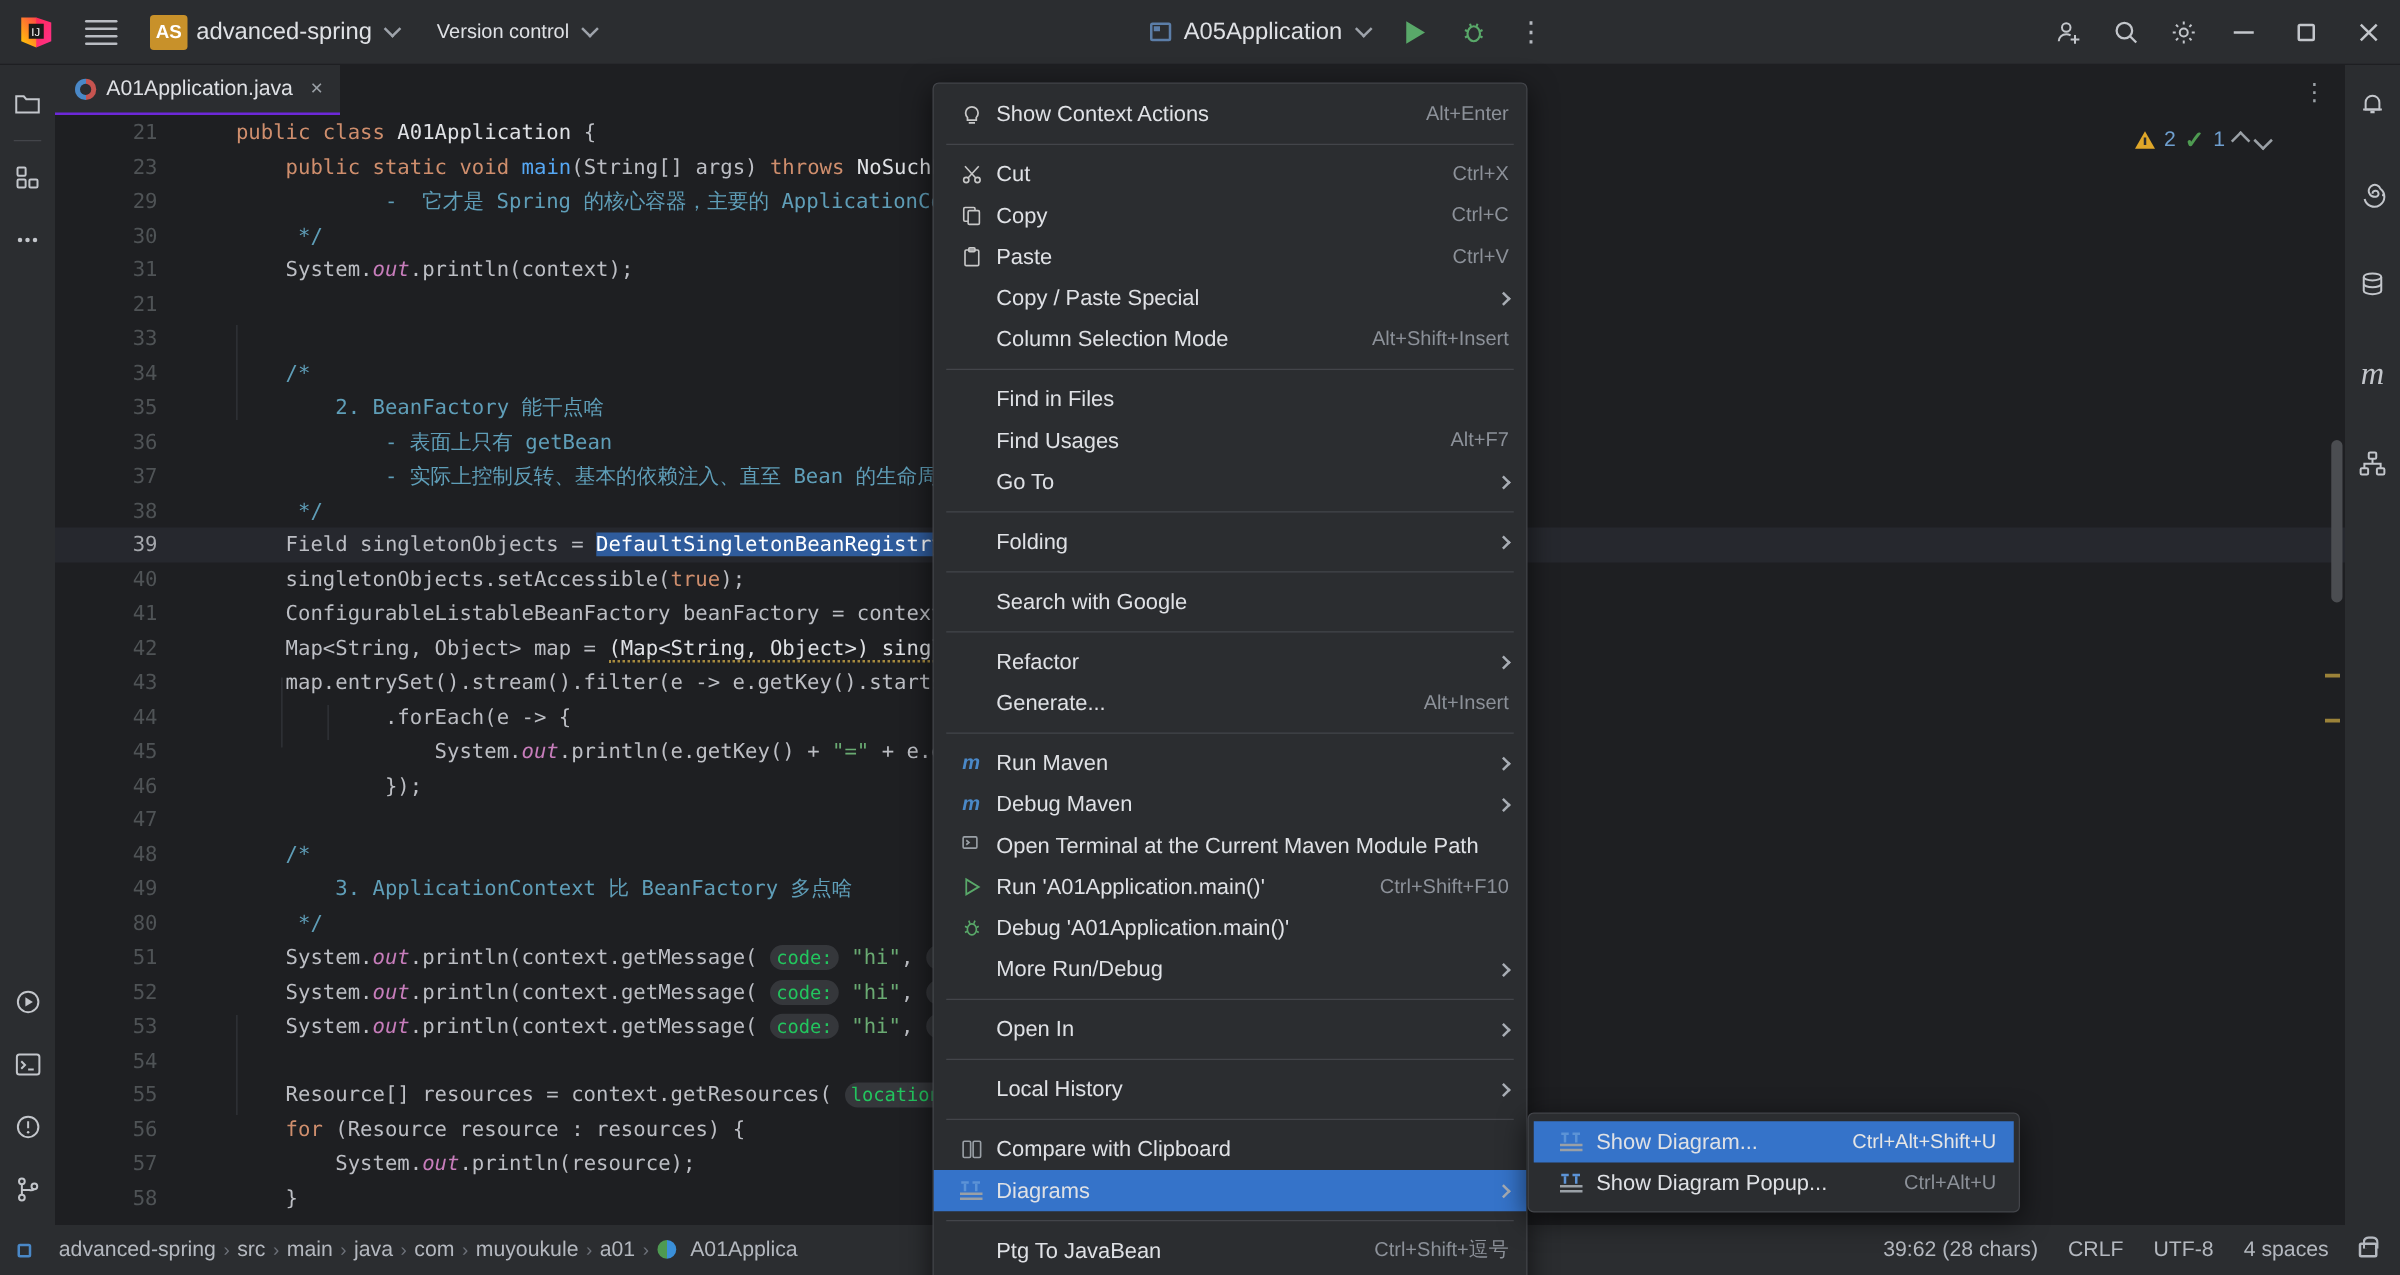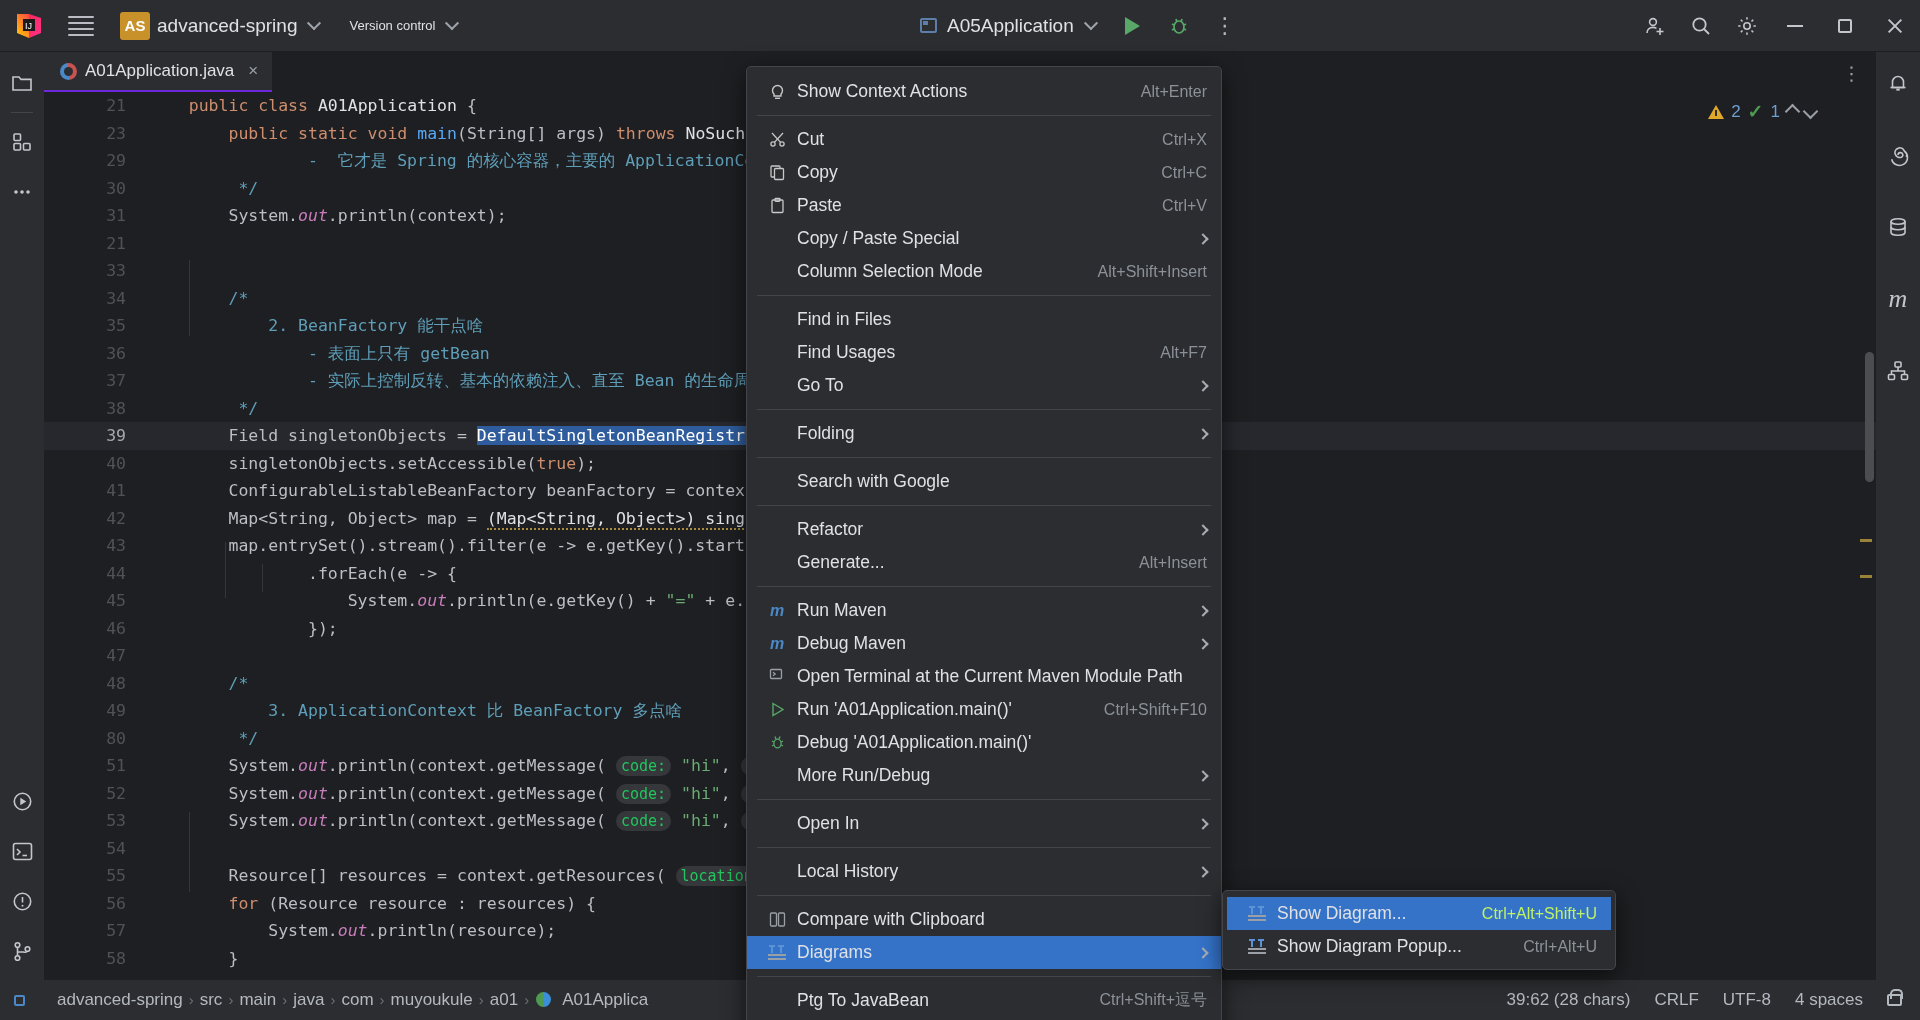--- a/index.html
+++ b/index.html
@@ -24,21 +24,21 @@
   .tb-burger i { display: block; height: 2px; background: #b9bcc2; border-radius: 1px; }
   .proj-badge {
     width: 30px; height: 28px; background: #c8912a; color: #ffffff;
     font-size: 15px; font-weight: 600; display: flex; align-items: center;
     justify-content: center; border-radius: 3px; margin-left: 26px;
   }
   .proj-name { font-size: 19px; color: #dfe1e5; margin-left: 7px; }
   .chev { display:inline-block; width: 10px; height: 10px;
     border-right: 2px solid #9ea3ab; border-bottom: 2px solid #9ea3ab;
     transform: rotate(45deg) translate(-2px,-2px); margin-left: 12px; }
-  .vcs { font-size: 13px; color: #dfe1e5; margin-left: 30px; }
+  .vcs { font-size: 16px; color: #dfe1e5; margin-left: 30px; }
   .tb-center {
     position: absolute; left: 50%; transform: translateX(-40px);
     display: flex; align-items: center;
   }
   .run-cfg-icon {
     width: 17px; height: 15px; border: 2px solid #5c7ea8; border-radius: 2px;
     position: relative; margin-right: 10px;
   }
   .run-cfg-icon::before { content:""; position:absolute; left:1px; top:1px;
     width:5px; height:4px; background:#5c7ea8; }
@@ -137,21 +137,21 @@
     background: #2b2d30; border: 1px solid #43454a; border-radius: 5px;
     box-shadow: 0 6px 22px rgba(0,0,0,.6); padding: 8px 0; z-index: 50;
   }
   .mi { height: 33px; display:flex; align-items:center; padding: 0 14px 0 18px;
     font-size: 17.5px; color:#dfe1e5; cursor:pointer; position:relative; }
   .mi.sel { background: #3573c9; }
   .mi-ico { width: 24px; display:flex; align-items:center; justify-content:center;
     margin-right: 8px; flex: 0 0 24px; }
   .mi-label { flex: 1 1 auto; }
   .mi-key { color:#8c9199; font-size: 16px; margin-left: 14px; }
-  .mi.sel .mi-key { color:#bef264; }
+  .mi.sel .mi-key { color:#e5e5e5; }
   .mi-arrow { width:8px;height:8px;border-right:2px solid #a8adb4;
     border-top:2px solid #a8adb4; transform: rotate(45deg); margin-left: 12px; }
   .msep { height:1px; background:#43454a; margin: 7px 10px; }
 
   
   .submenu {
     position:absolute; left: 1222px; top: 890px; width: 394px;
     background: #2b2d30; border: 1px solid #43454a; border-radius: 5px;
     box-shadow: 0 6px 22px rgba(0,0,0,.6); padding: 6px 4px; z-index: 60;
   }
@@ -164,21 +164,21 @@
   .dg .v1 { left:3px; top:2px; width:2px; height:6px; }
   .dg .v2 { left:12px; top:2px; width:2px; height:6px; }
   .dg .bar{ left:0; top:9px; width:18px; height:2px; background:#9aa0a6; }
   .dg .st2{ left:0; top:13px; width:18px; height:2px; background:#9aa0a6; }
 
   .mvn { font-style: italic; font-weight: 700; color:#4a88c7; font-size:16px; }
 
   
   .statusbar { position:absolute; bottom:0; left:0; width:1920px; height: 40px;
     background: #2b2d30; display:flex; align-items:center; font-size: 17px; color:#b4b8bf; }
-  .crumbs { display:flex; align-items:center; margin-left: 14px; gap: 18px; }
+  .crumbs { display:flex; align-items:center; margin-left: 14px; gap: 8px; }
   .crumb { color:#b4b8bf; padding: 0 6px; cursor:pointer; }
   .crumb-sep { color:#6d7179; font-size:15px; }
   .sb-right { position:absolute; right: 18px; display:flex; align-items:center; gap: 24px; }
   .sb-item { color:#b4b8bf; cursor:pointer; }
   .lock { width:15px;height:12px;border:2px solid #b4b8bf;border-radius:2px;position:relative; }
   .lock::before{content:"";position:absolute;left:1px;top:-7px;width:9px;height:8px;
     border:2px solid #b4b8bf;border-bottom:none;border-radius:5px 5px 0 0;}
   .sq-blue { width:11px;height:11px;border:2px solid #4a88c7;border-radius:2px;margin-right:8px;}
 </style>
 </head>

